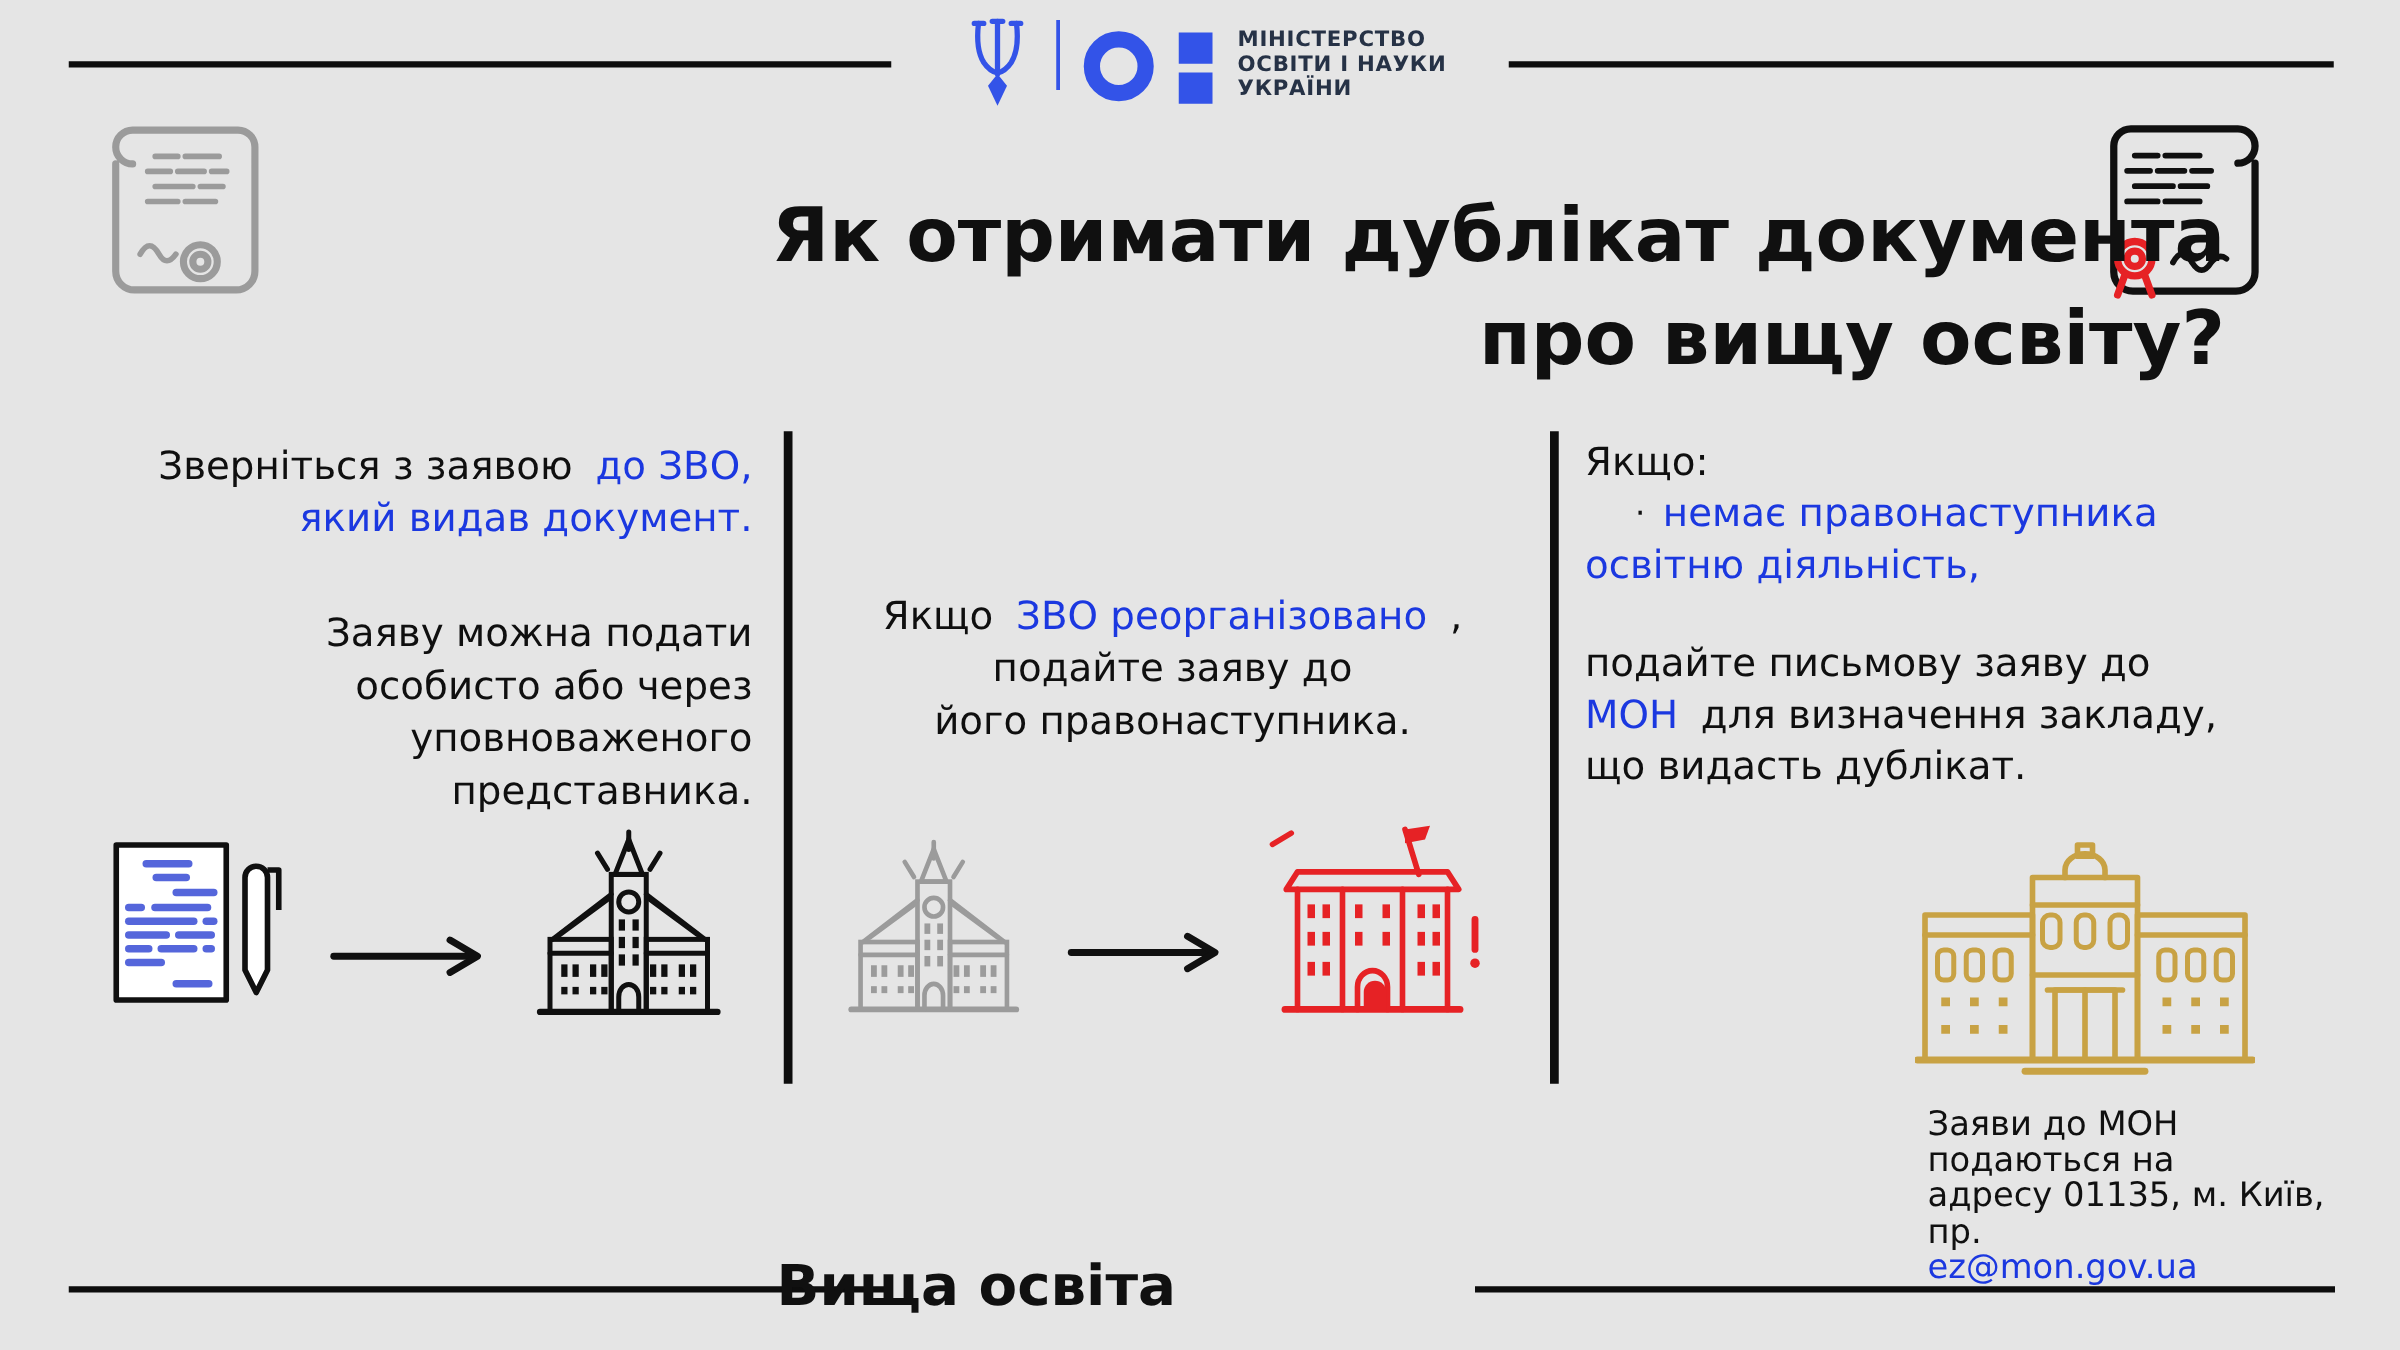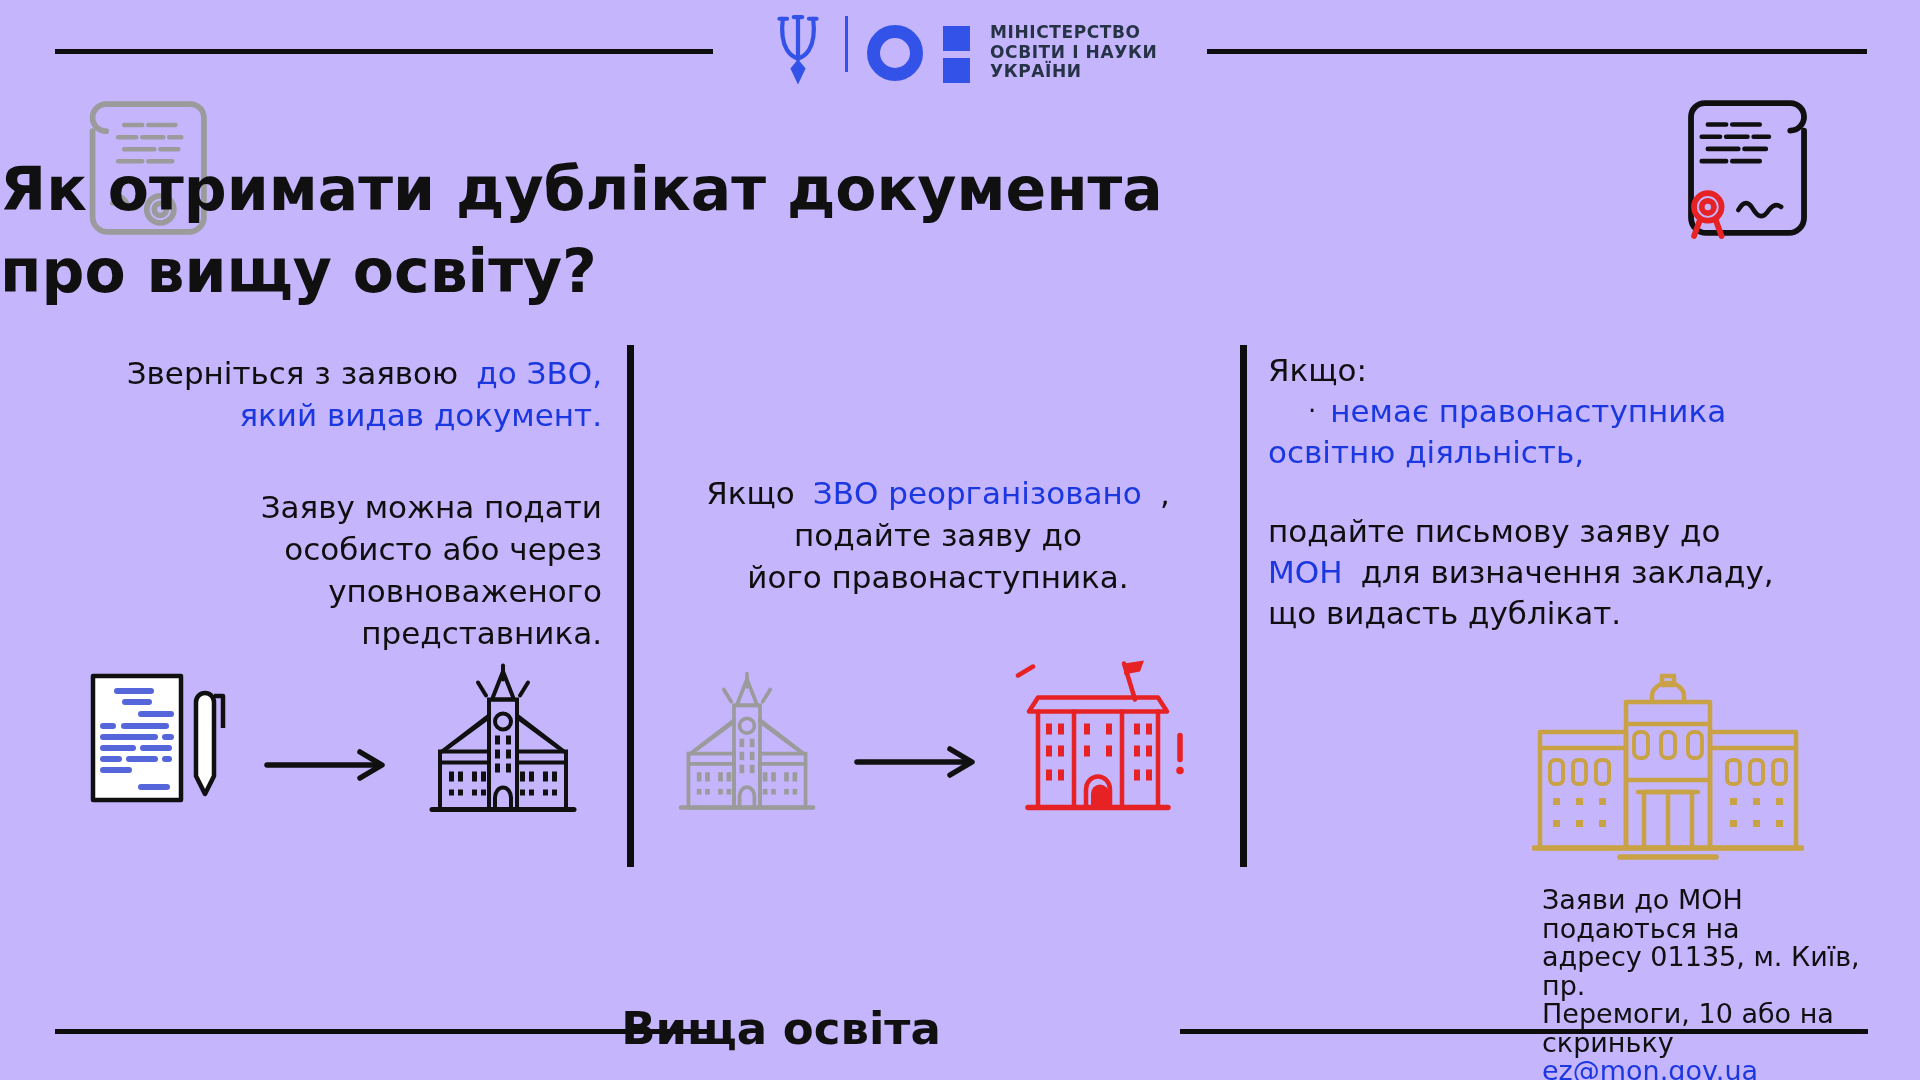--- a/index.html
+++ b/index.html
@@ -3,26 +3,26 @@
 <meta charset="utf-8">
 <style>
   :root{
     --accent-blue:#1b38e0; --logo-blue:#3353e8; --doc-line-blue:#5566db;
     --icon-black:#101010; --icon-gray:#9b9b9b; --icon-red:#e62225;
     --icon-gold:#c8a244; --text-black:#0f0f0f; --ministry-text:#263246;
   }
   *{box-sizing:border-box;margin:0;padding:0}
   html,body{background:#fff}
   body{font-family:"DejaVu Sans","Liberation Sans",sans-serif;color:var(--text-black)}
-  .canvas{position:relative;width:1920px;height:1080px;background:#c4b5fd;overflow:hidden}
+  .canvas{position:relative;width:1920px;height:1080px;background:#e5e5e5;overflow:hidden}
   .abs{position:absolute}
   .hline{position:absolute;height:5px;background:#0d0d0d}
   .vdivider{position:absolute;width:7px;background:#0d0d0d}
   .ministry-name{font-size:17px;line-height:19.5px;font-weight:bold;color:var(--ministry-text);letter-spacing:.6px}
-  .title{width:1780px;text-align:left;font-weight:bold;font-size:60px;line-height:82px;color:#101010}
+  .title{width:1780px;text-align:right;font-weight:bold;font-size:60px;line-height:82px;color:#101010}
   .step-text{font-size:31px;line-height:42px;color:var(--text-black)}
   .blue{color:var(--accent-blue)}
   .b{font-weight:normal}
   .right{text-align:right}
   .center{text-align:center}
   .line>.w+.w{margin-left:.27em}
   .line>.nosp{margin-left:0}
   .bullet-line{padding-left:40px}
   .bullet-dot{color:#101010;margin-right:14px;font-size:26px;vertical-align:2px}
   .note{font-size:27px;line-height:28.5px;color:#101010}
@@ -308,21 +308,20 @@
         <rect x="67" y="152" width="7" height="7"></rect>
       <rect x="198" y="152" width="7" height="7"></rect>
         <rect x="221" y="152" width="7" height="7"></rect>
         <rect x="244" y="152" width="7" height="7"></rect>
     </g>
   </svg>
 
   <div class="abs note" style="left:1542px;top:886px;width:360px">
     <div>Заяви до МОН подаються на</div>
     <div>адресу 01135, м. Київ, пр.</div>
-    <div>Перемоги, 10 або на скриньку</div>
     <a href="#">ez@mon.gov.ua</a>
   </div>
 
   <div class="hline" style="left:55px;top:1029px;width:658px"></div>
   <div class="hline" style="left:1180px;top:1029px;width:688px"></div>
   <div class="abs footer-label" style="left:0;top:1002px">Вища освіта</div>
 
 </div>
 
 </body></html>

